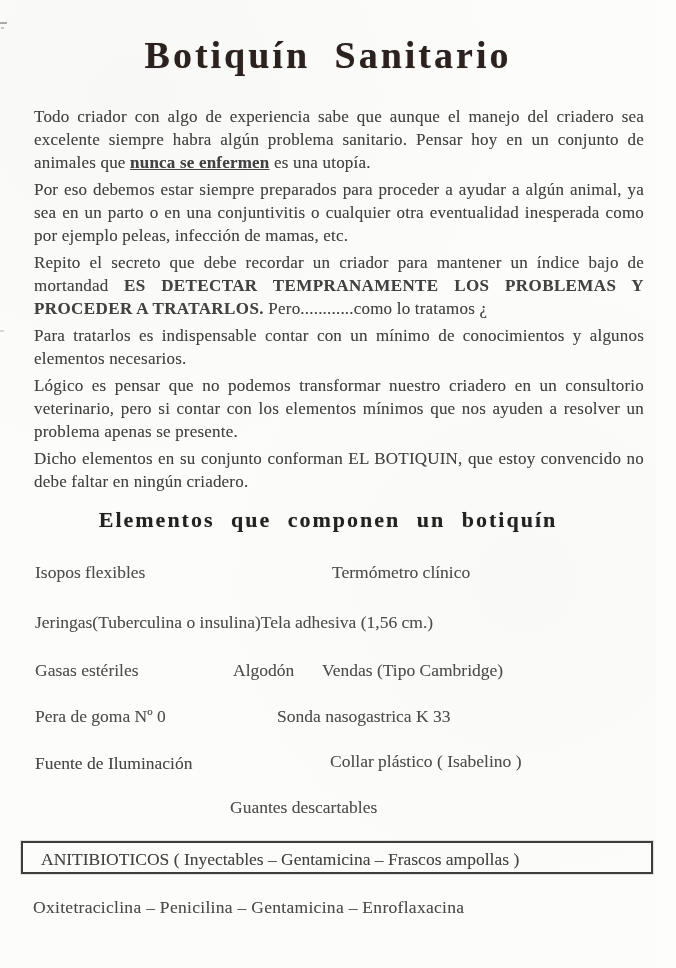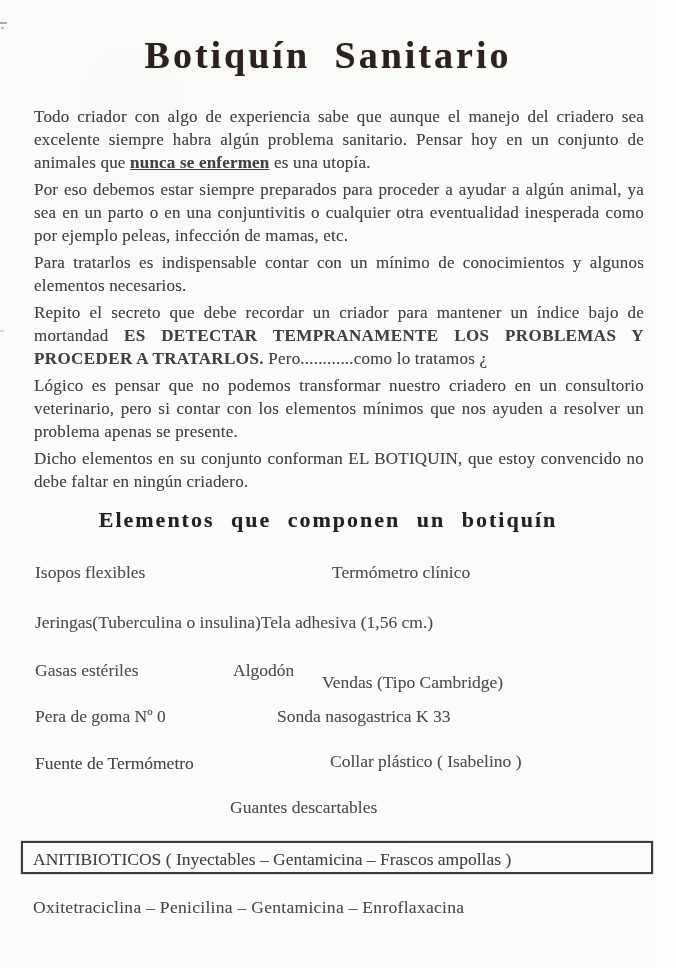--- a/index.html
+++ b/index.html
@@ -51,34 +51,34 @@
     text-shadow:0 0 1px rgba(0,0,0,.3);
   }
 
   .kit { position:absolute; top:0; left:0; width:676px; height:968px; font-size:17.5px; color:#4d4d4d; text-shadow:0 0 .6px rgba(80,80,80,.3); }
   .kit span { position:absolute; white-space:nowrap; }
   .ki-isopos      { top:562px; left:35px; }
   .ki-termometro  { top:562px; left:332px; }
   .ki-jeringas    { top:612px; left:35px; }
   .ki-gasas       { top:660px; left:35px; }
   .ki-algodon     { top:660px; left:233px; }
-  .ki-vendas      { top:660px; left:322px;margin-top:12px; }
+  .ki-vendas      { top:660px; left:322px; }
   .ki-pera        { top:706px; left:35px; }
   .ki-sonda       { top:706px; left:277px; }
   .ki-sonda-note  { top:729px; left:330px; }
   .ki-fuente      { top:753px; left:35px; color:#454545; }
   .ki-collar      { top:751px; left:330px; }
   .ki-guantes     { top:797px; left:230px; }
 
   .antibiotics-box {
     position:absolute; top:841px; left:21px; width:632px; height:33px;
     border:2px solid #3d3d3d;
     box-shadow:0 0 0 1px rgba(60,60,60,.15);
     line-height:33px;
-    padding-left:10px;
+    padding-left:18px;
     box-sizing:border-box;
     font-size:17.5px;
     color:#424242;
     white-space:nowrap;
     text-shadow:0 0 .6px rgba(60,60,60,.3);
   }
   .antibiotics-list {
     position:absolute; top:897px; left:33px;
     font-size:17.5px; color:#4a4a4a;
     letter-spacing:.3px;
@@ -93,38 +93,38 @@
 
   <div class="scan-mark mark-a"></div>
   <div class="scan-mark mark-b"></div>
   <div class="scan-mark mark-c"></div>
 
   <div class="doc-title">Botiquín Sanitario</div>
 
   <div class="intro">
     <p><span>Todo  criador con algo de experiencia sabe que aunque el manejo del criadero sea excelente siempre habra algún problema sanitario. Pensar hoy en un conjunto de animales que </span><span class="emph-underline">nunca se enfermen</span><span> es una utopía.</span></p>
     <p>Por eso debemos estar siempre preparados para proceder a ayudar a algún animal, ya sea en un parto o en una conjuntivitis o cualquier otra eventualidad inesperada como por ejemplo peleas, infección de mamas, etc.</p>
+    <p><span>Repito el secreto que debe recordar un criador para mantener un índice bajo de mortandad </span><span class="emph-caps">ES DETECTAR TEMPRANAMENTE LOS PROBLEMAS Y PROCEDER A TRATARLOS.</span><span> Pero............como lo tratamos ¿</span></p>
     <p>Para tratarlos es indispensable contar con un mínimo de conocimientos y algunos elementos necesarios.</p>
-    <p><span>Repito el secreto que debe recordar un criador para mantener un índice bajo de mortandad </span><span class="emph-caps">ES DETECTAR TEMPRANAMENTE LOS PROBLEMAS Y PROCEDER A TRATARLOS.</span><span> Pero............como lo tratamos ¿</span></p>
     <p>Lógico es pensar que no podemos transformar nuestro criadero en un consultorio veterinario, pero  si contar con los elementos mínimos que nos ayuden a resolver un problema apenas se presente.</p>
     <p>Dicho elementos en su conjunto conforman EL BOTIQUIN, que estoy convencido no debe faltar en ningún criadero.</p>
   </div>
 
   <div class="section-title">Elementos que componen un botiquín</div>
 
   <div class="kit">
     <span class="ki-isopos">Isopos flexibles</span>
     <span class="ki-termometro">Termómetro clínico</span>
     <span class="ki-jeringas">Jeringas(Tuberculina o insulina)Tela adhesiva (1,56 cm.)</span>
     <span class="ki-gasas">Gasas estériles</span>
     <span class="ki-algodon">Algodón</span>
     <span class="ki-vendas">Vendas (Tipo Cambridge)</span>
     <span class="ki-pera">Pera de goma Nº 0</span>
     <span class="ki-sonda">Sonda nasogastrica K 33</span>
-    <span class="ki-fuente">Fuente de Termómetro</span>
+    <span class="ki-fuente">Fuente de Iluminación</span>
     <span class="ki-collar">Collar plástico ( Isabelino )</span>
     <span class="ki-guantes">Guantes descartables</span>
   </div>
 
   <div class="antibiotics-box">ANITIBIOTICOS ( Inyectables – Gentamicina – Frascos ampollas )</div>
 
   <div class="antibiotics-list">Oxitetraciclina – Penicilina – Gentamicina – Enroflaxacina</div>
 
 </div>
 

